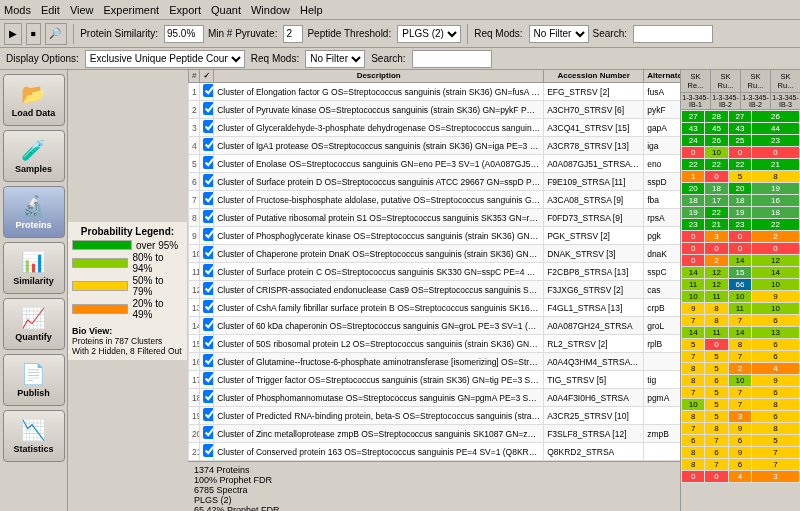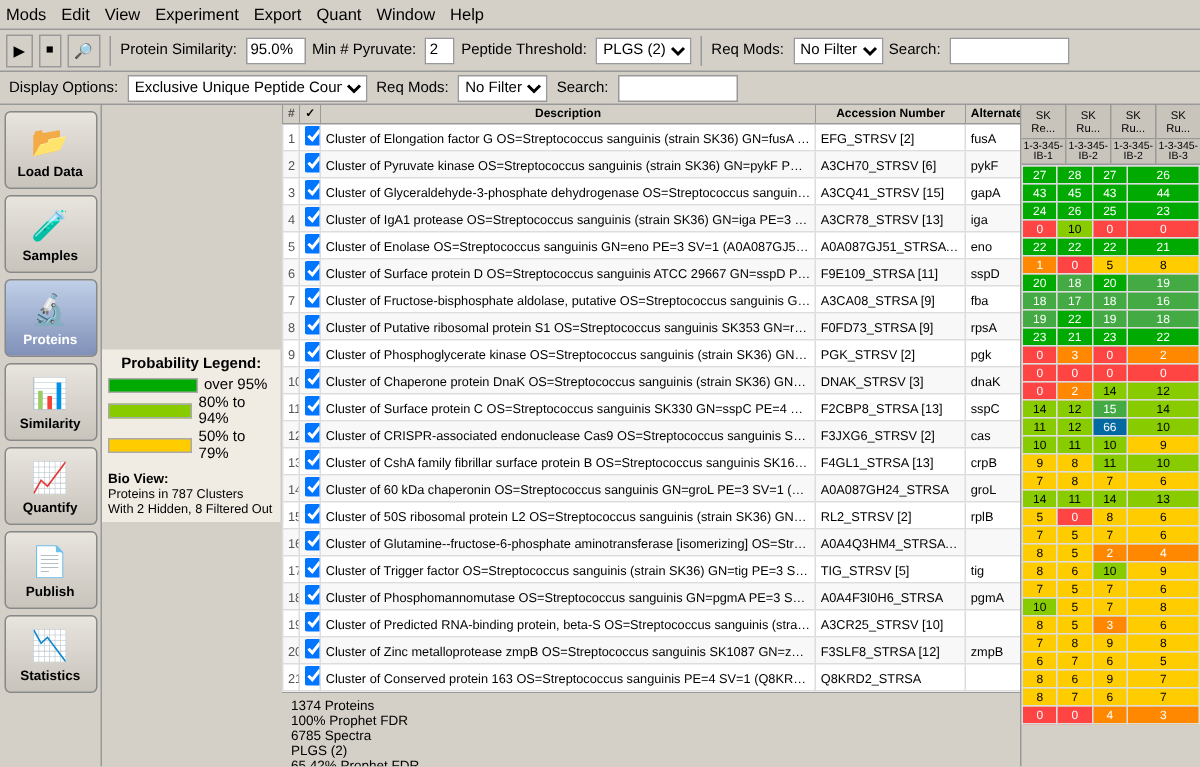--- a/index.html
+++ b/index.html
@@ -299,20 +299,24 @@
           <span>over 95%</span>
         </div>
         <div class="legend-row">
           <div class="legend-color" style="background:#88cc00"></div>
           <span>80% to 94%</span>
         </div>
         <div class="legend-row">
           <div class="legend-color" style="background:#ffcc00"></div>
           <span>50% to 79%</span>
         </div>
+        <div class="legend-row">
+          <div class="legend-color" style="background:#ff8800"></div>
+          <span>20% to 49%</span>
+        </div>
         <div style="margin-top:6px; font-size:9px; font-weight:bold;">Bio View:</div>
         <div style="font-size:8.5px;">Proteins in 787 Clusters</div>
         <div style="font-size:8.5px;">With 2 Hidden, 8 Filtered Out</div>
       </div>
 
       <div id="data-area">
 
         <div id="protein-table-container">
           <table id="protein-table">
             <thead>

